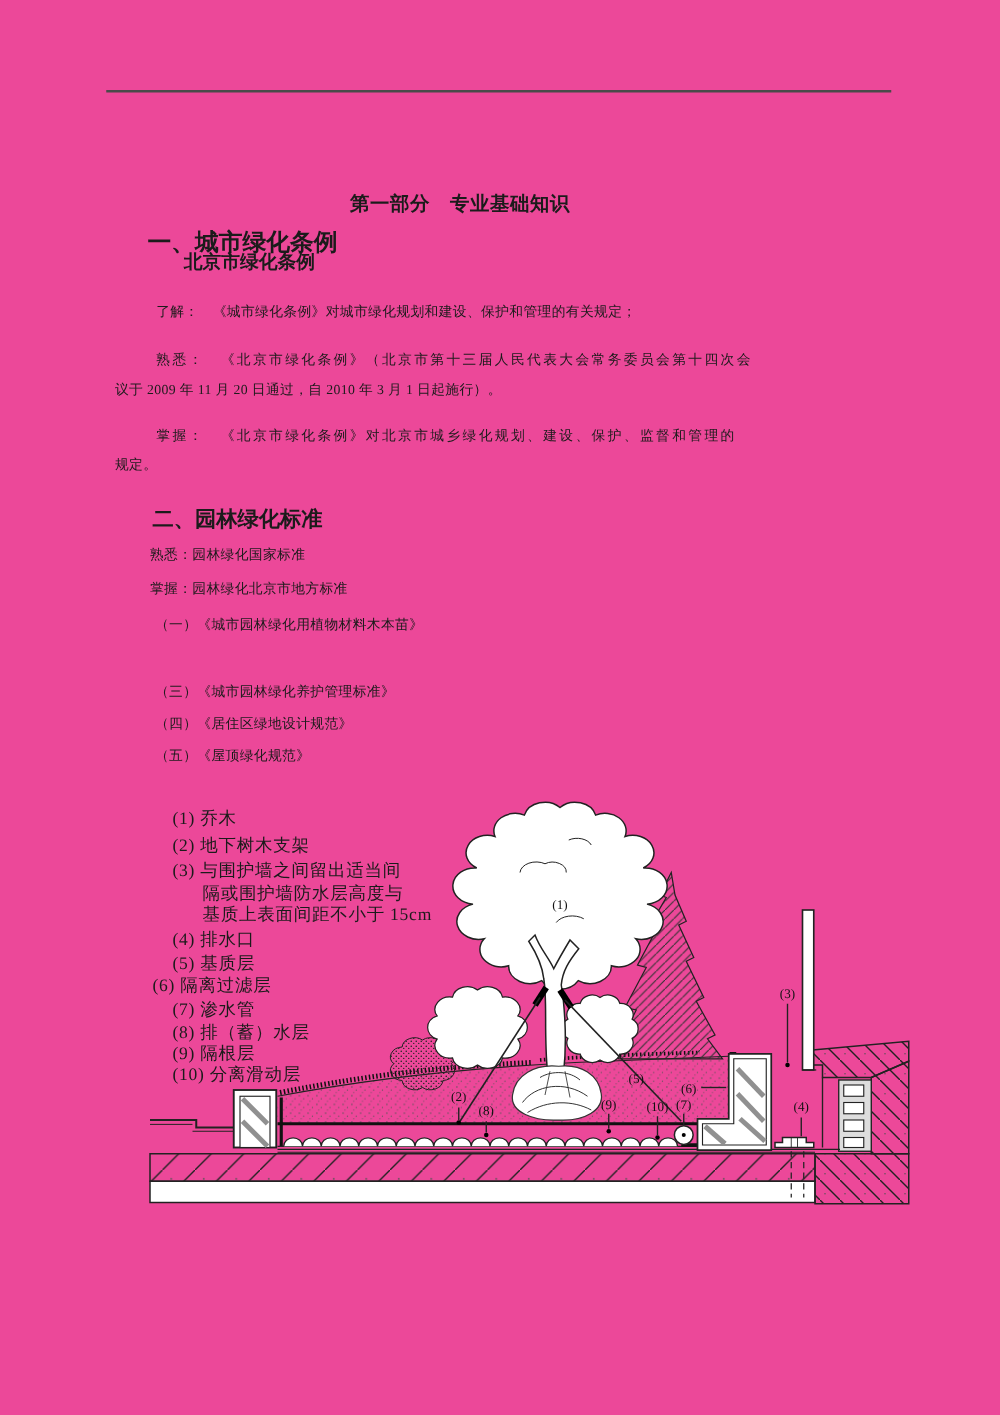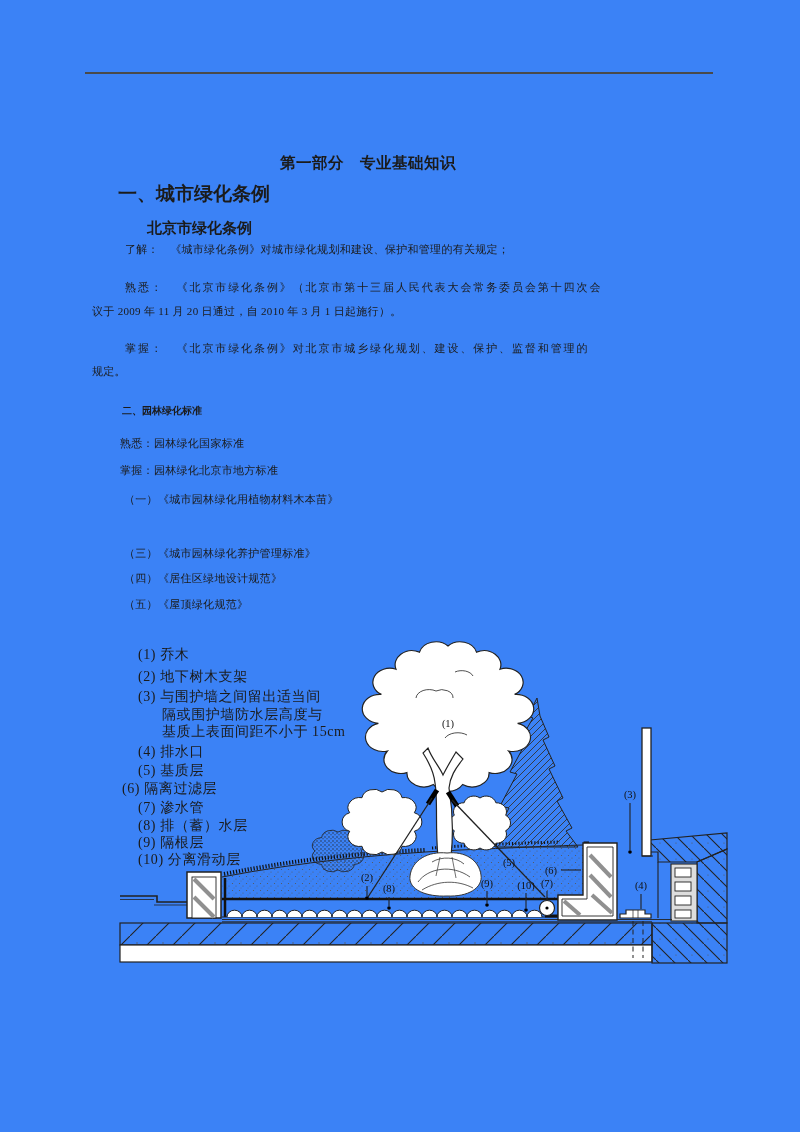--- a/index.html
+++ b/index.html
@@ -1,44 +1,44 @@
 <!DOCTYPE html>
 <html><head>
 <meta charset="utf-8">
 <style>
   html,body{margin:0;padding:0;background:#fff;}
-  #page{position:relative;width:800px;height:1132px;background:#3b82f6;overflow:hidden;
+  #page{position:relative;width:800px;height:1132px;background:#ec4899;overflow:hidden;
         font-family:"Liberation Serif","DejaVu Serif",serif;color:#1b1b1b;}
   .abs{position:absolute;white-space:nowrap;}
   .body-line{font-size:11px;letter-spacing:.3px;}
   .just{letter-spacing:1.9px;}
   .bold{font-weight:700;}
   .legend-line{font-size:14px;letter-spacing:.6px;}
   .rule{position:absolute;background:#4a4a4a;}
   svg text{font-family:"Liberation Serif","DejaVu Serif",serif;font-size:10.5px;fill:#111;}
 </style>
 </head>
 <body>
 
 <div id="page">
 
   <div class="rule" style="left:85px;top:72px;width:628px;height:2.4px;"></div>
 
   <div class="abs bold" style="left:280px;top:153px;font-size:15.5px;letter-spacing:.5px;">第一部分　专业基础知识</div>
 
   <div class="abs bold" style="left:118px;top:181px;font-size:19px;">一、城市绿化条例</div>
-  <div class="abs bold" style="left:147px;top:219px;font-size:15px;">北京市绿化条例</div>
+  <div class="abs bold" style="left:147px;top:200px;font-size:15px;">北京市绿化条例</div>
 
   <div class="abs body-line" style="left:125px;top:242px;">了解：　《城市绿化条例》对城市绿化规划和建设、保护和管理的有关规定；</div>
   <div class="abs body-line just" style="left:125px;top:280px;">熟悉：　《北京市绿化条例》（北京市第十三届人民代表大会常务委员会第十四次会</div>
   <div class="abs body-line" style="left:92px;top:304px;">议于 2009 年 11 月 20 日通过，自 2010 年 3 月 1 日起施行）。</div>
   <div class="abs body-line just" style="left:125px;top:341px;">掌握：　《北京市绿化条例》对北京市城乡绿化规划、建设、保护、监督和管理的</div>
   <div class="abs body-line" style="left:92px;top:364px;">规定。</div>
 
-  <div class="abs bold" style="left:122px;top:404px;font-size:10px;">二、园林绿化标准</div>
+  <div class="abs bold" style="left:122px;top:404px;font-size:17px;">二、园林绿化标准</div>
 
   <div class="abs body-line" style="left:120px;top:436px;">熟悉：园林绿化国家标准</div>
   <div class="abs body-line" style="left:120px;top:463px;">掌握：园林绿化北京市地方标准</div>
   <div class="abs body-line" style="left:124px;top:492px;">（一）《城市园林绿化用植物材料木本苗》</div>
   <div class="abs body-line" style="left:124px;top:546px;">（三）《城市园林绿化养护管理标准》</div>
   <div class="abs body-line" style="left:124px;top:571px;">（四）《居住区绿地设计规范》</div>
   <div class="abs body-line" style="left:124px;top:597px;">（五）《屋顶绿化规范》</div>
 
   <div class="abs legend-line" style="left:138px;top:646px;">(1) 乔木</div>
   <div class="abs legend-line" style="left:138px;top:668px;">(2) 地下树木支架</div>

